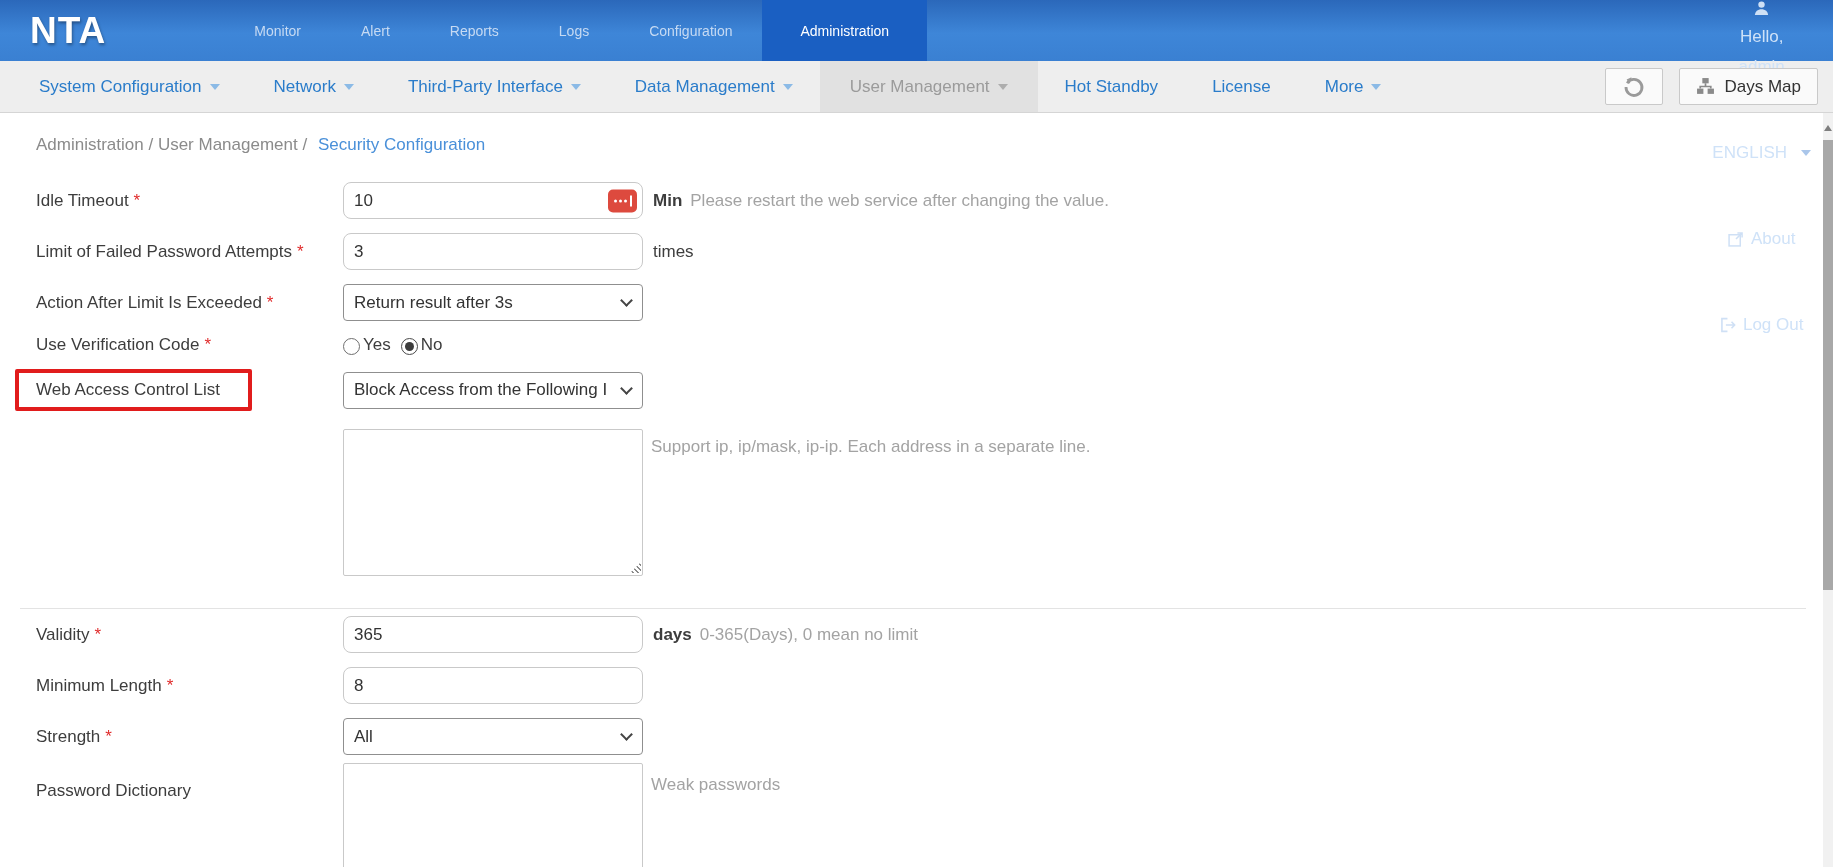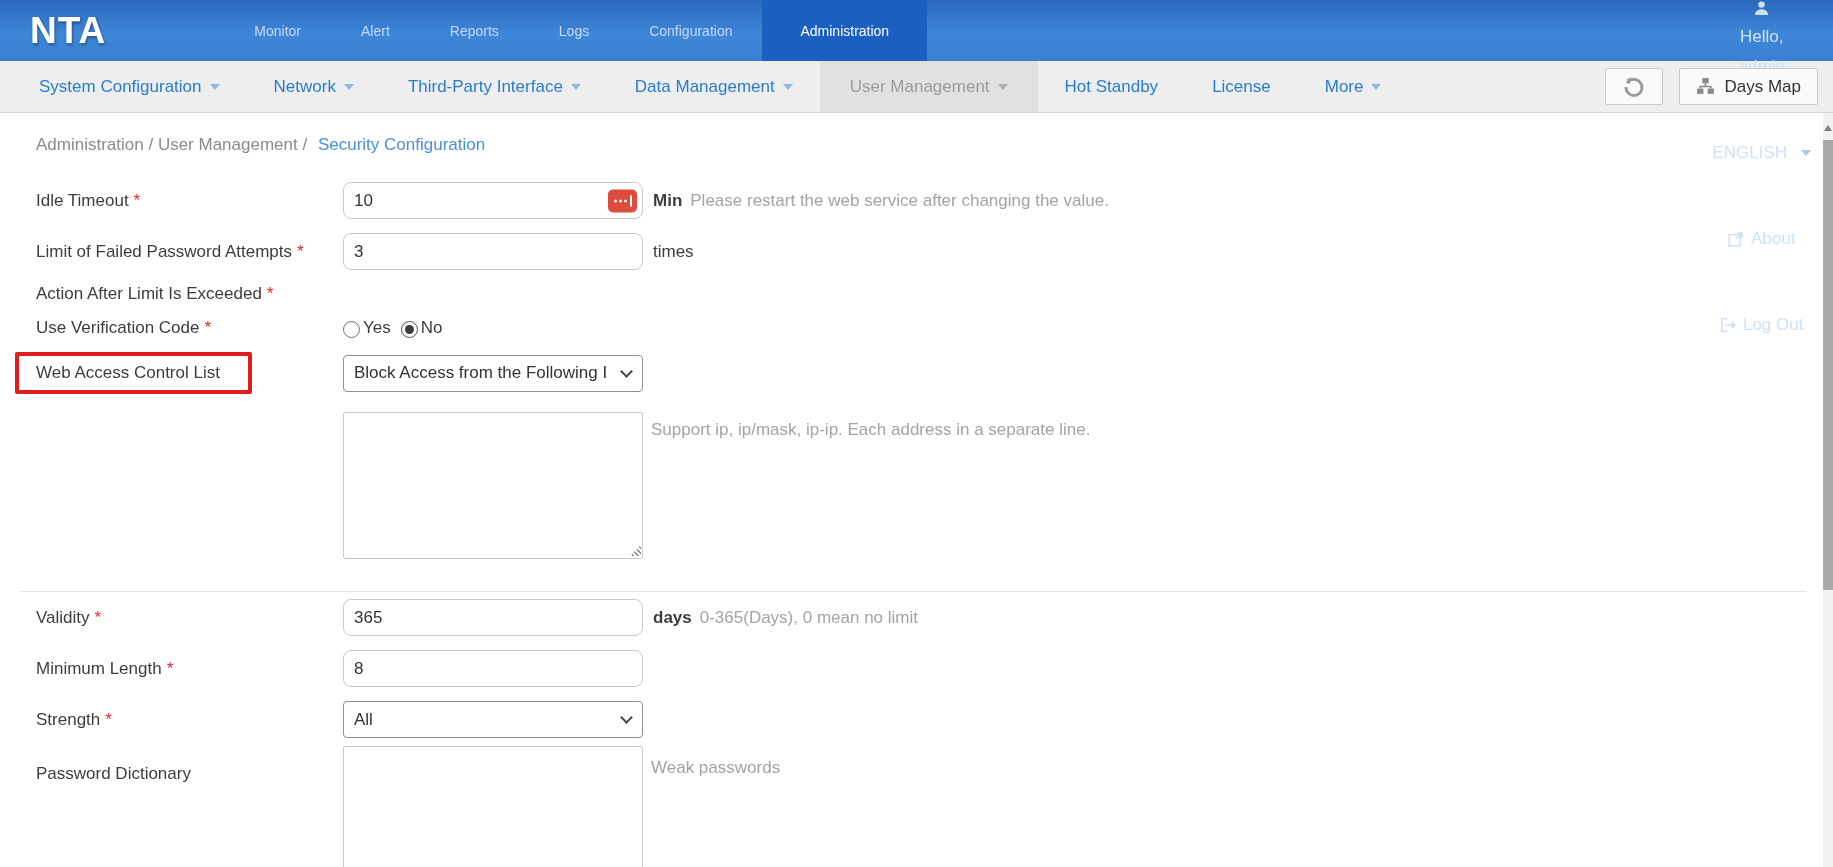--- a/index.html
+++ b/index.html
@@ -268,20 +268,26 @@
     <div class="fctrl">
       <input class="tinput" value="3" style="">
       <span class="unit">times</span>
     </div>
   </div>
 
   <div class="frow">
     <div class="flabel">
       <span>Action After Limit Is Exceeded</span><span class="req">*</span>
     </div>
+    <div class="fctrl">
+      <div class="select">
+        <span class="sel-text">Return result after 3s</span>
+        <i class="sel-caret"></i>
+      </div>
+    </div>
   </div>
 
   <div class="frow">
     <div class="flabel">
       <span>Use Verification Code</span><span class="req">*</span>
     </div>
     <div class="fctrl">
       <span class="radio">
         <i class="rdot"></i>
         <span>Yes</span>

